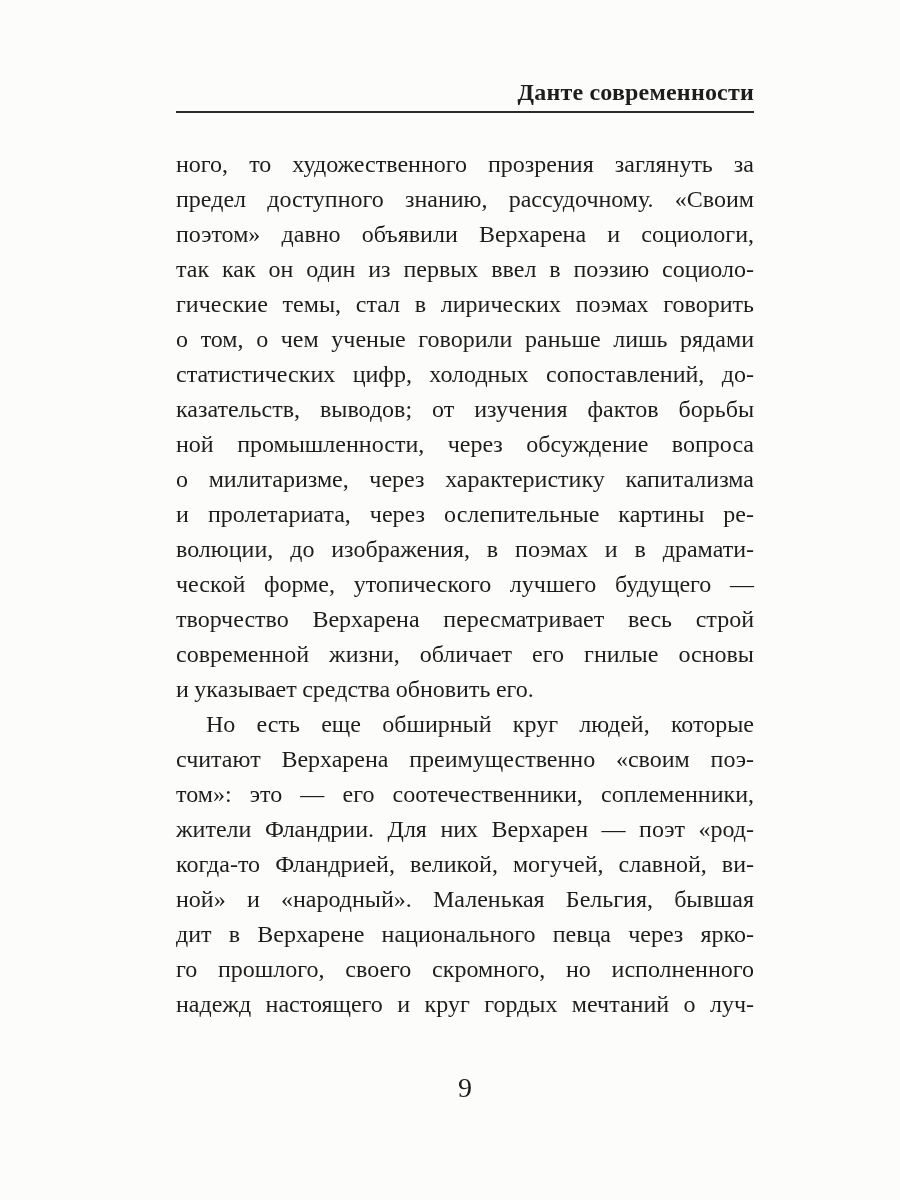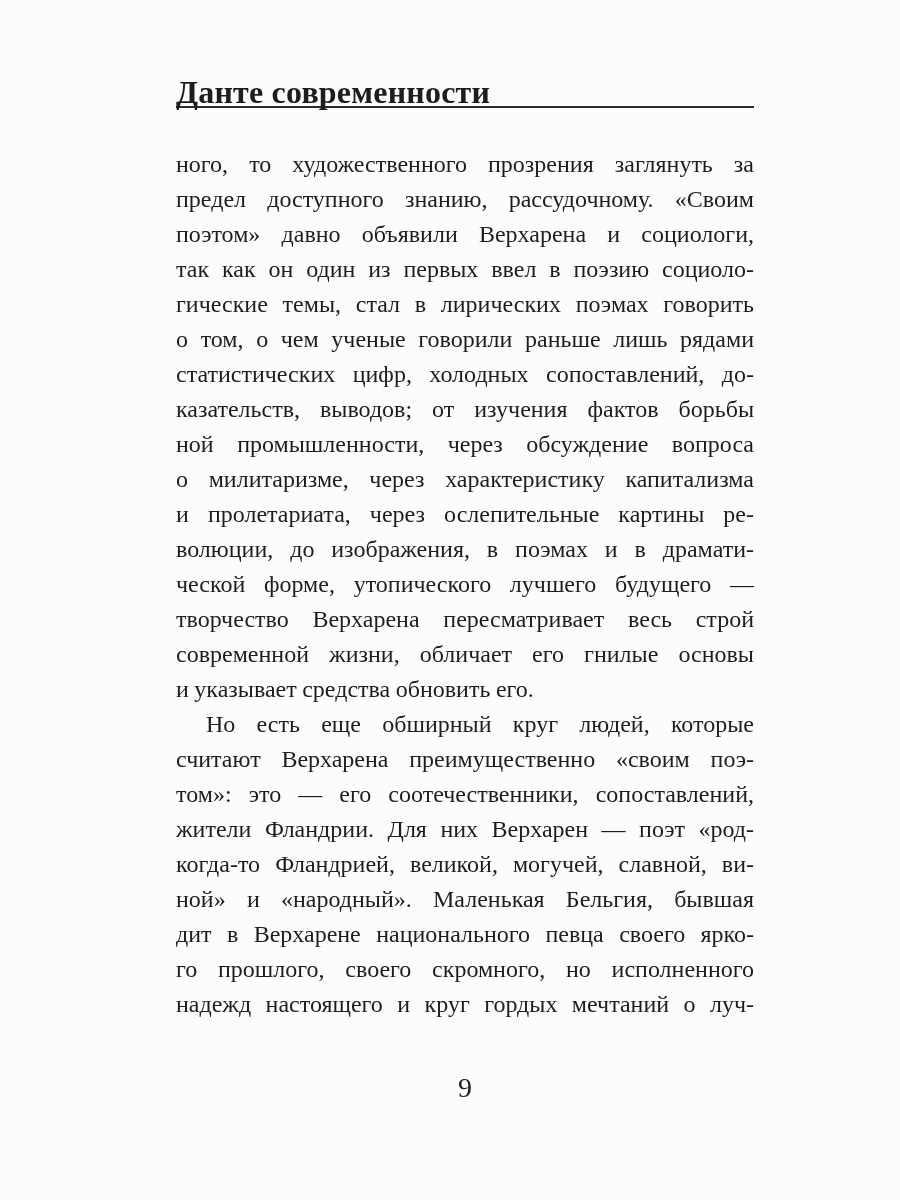--- a/index.html
+++ b/index.html
@@ -14,25 +14,26 @@
     background: #fcfcfb;
     overflow: hidden;
     font-family: "Liberation Serif", "DejaVu Serif", serif;
     color: #1d1d1d;
   }
   .running-header {
     position: absolute;
     left: 176px;
     top: 78px;
     width: 578px;
-    text-align: left;
-    font-size: 32px;
+    text-align: right;
+    font-size: 24px;
     font-weight: 700;
     line-height: 28px;
     letter-spacing: 0.2px;
+    padding-bottom: 5px;
     border-bottom: 2px solid #2b2b2b;
   }
   .body-text {
     position: absolute;
     left: 176px;
     top: 147px;
     width: 578px;
     font-size: 24px;
     line-height: 35px;
     word-spacing: -0.5px;
@@ -78,24 +79,24 @@
     <div class="line">ной промышленности, через обсуждение вопроса</div>
     <div class="line">о милитаризме, через характеристику капитализма</div>
     <div class="line">и пролетариата, через ослепительные картины ре-</div>
     <div class="line">волюции, до изображения, в поэмах и в драмати-</div>
     <div class="line">ческой форме, утопического лучшего будущего —</div>
     <div class="line">творчество Верхарена пересматривает весь строй</div>
     <div class="line">современной жизни, обличает его гнилые основы</div>
     <div class="line para-end">и указывает средства обновить его.</div>
     <div class="line indent">Но есть еще обширный круг людей, которые</div>
     <div class="line">считают Верхарена преимущественно «своим поэ-</div>
-    <div class="line">том»: это — его соотечественники, сопоставлений,</div>
+    <div class="line">том»: это — его соотечественники, соплеменники,</div>
     <div class="line">жители Фландрии. Для них Верхарен — поэт «род-</div>
     <div class="line">когда-то Фландрией, великой, могучей, славной, ви-</div>
     <div class="line">ной» и «народный». Маленькая Бельгия, бывшая</div>
-    <div class="line">дит в Верхарене национального певца своего ярко-</div>
+    <div class="line">дит в Верхарене национального певца через ярко-</div>
     <div class="line">го прошлого, своего скромного, но исполненного</div>
     <div class="line">надежд настоящего и круг гордых мечтаний о луч-</div>
   </div>
 
   <div class="page-number">9</div>
 
 </div>
 
 </body></html>

